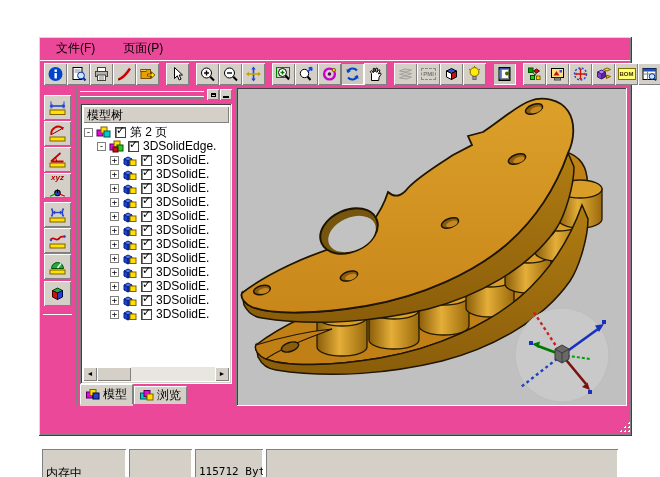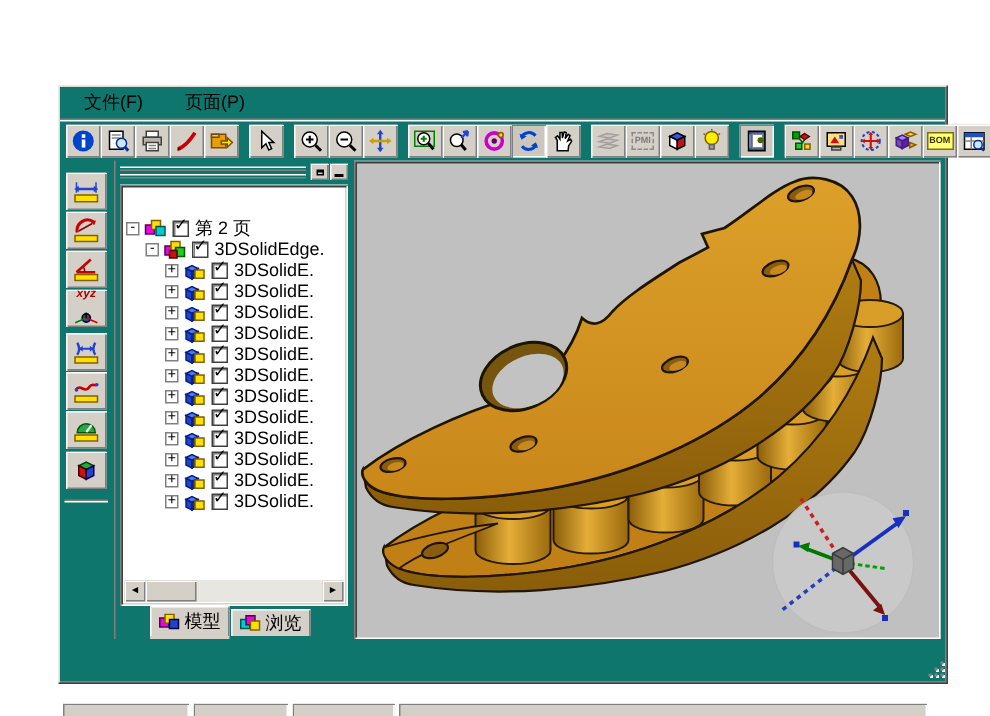--- a/index.html
+++ b/index.html
@@ -1,18 +1,18 @@
 <!DOCTYPE html>
 <html><head>
 <meta charset="utf-8">
 <style>
   html,body{margin:0;padding:0;background:#ffffff;width:660px;height:477px;overflow:hidden;
     font-family:"Liberation Sans","DejaVu Sans",sans-serif;-webkit-font-smoothing:none;}
   *{box-sizing:border-box;}
-  .window{position:absolute;left:38px;top:56px;width:594px;height:400px;background:#0f766e;
+  .window{position:absolute;left:38px;top:36px;width:594px;height:400px;background:#ec4899;
     box-shadow:inset 1px 1px 0 #ffffff,inset -1px -1px 0 #404040,inset 2px 2px 0 #dcd8d0,inset -2px -2px 0 #808080;}
   .inner{position:absolute;left:2px;top:2px;right:2px;bottom:2px;}
 
   
   .menubar{position:absolute;left:0;top:0;width:100%;height:21px;display:flex;align-items:center;
     padding-left:14px;font-size:12px;color:#000;}
   .menuitem{margin-right:24px;padding:1px 2px;cursor:default;}
 
   
   .toolbar{position:absolute;left:0;top:21px;width:100%;height:28px;border-top:1px solid #808080;
@@ -59,21 +59,21 @@
     border:1px solid #404040;flex:0 0 11px;margin-right:4px;position:relative;}
   .tchk i{font-style:normal;position:absolute;left:0px;top:-3px;font-size:11px;font-weight:bold;color:#000;line-height:1;}
   .ind1{padding-left:13px;} .ind2{padding-left:26px;}
   .tscroll{position:absolute;left:3px;right:3px;bottom:3px;height:14px;background:#d4d0c8;display:flex;}
   .sarrow{width:14px;height:14px;background:#d4d0c8;box-shadow:inset 1px 1px 0 #ffffff,inset -1px -1px 0 #808080;
     font-size:7px;text-align:center;line-height:14px;color:#000;flex:0 0 14px;}
   .sarrow.right{margin-left:auto;}
   .strack{flex:1;background:#e8e6e0;position:relative;}
   .sthumb{position:absolute;left:0;top:0;width:34px;height:14px;background:#d4d0c8;
     box-shadow:inset 1px 1px 0 #ffffff,inset -1px -1px 0 #808080;}
-  .tabs{position:absolute;left:2px;bottom:2px;height:20px;display:flex;align-items:flex-end;margin-left:20px;}
+  .tabs{position:absolute;left:2px;bottom:2px;height:20px;display:flex;align-items:flex-end;}
   .tab{height:18px;display:flex;align-items:center;padding:0 5px;font-size:12px;background:#d4d0c8;
     border:1px solid #808080;border-top-color:#fff;border-left-color:#fff;border-bottom:none;margin-right:1px;}
   .tab.active{height:20px;box-shadow:0 2px 0 #d4d0c8;}
   .tab svg{width:14px;height:12px;margin-right:3px;}
 
   
   .viewport{position:absolute;left:196px;top:49px;width:391px;bottom:28px;background:#c0c0c0;
     box-shadow:inset 1px 1px 0 #808080,inset -1px -1px 0 #ffffff,inset 2px 2px 0 #404040;}
   .viewport svg{position:absolute;left:2px;top:2px;}
 
@@ -373,20 +373,21 @@
       <div class="grip"></div>
       <div class="grip g2"></div>
       <div class="pbtn bmax">
             <span class="sq"></span>
           </div>
       <div class="pbtn bmin">
             <span class="bar"></span>
           </div>
     </div>
     <div class="treebox">
+      <div class="theader">模型树</div>
       <div class="trows">
 
         <div class="trow">
           <span class="texp">-</span>
           <svg class="tico" viewBox="0 0 16 13">
                 <rect x="1" y="4" width="6" height="6" fill="#ee00ee" stroke="#550055"></rect>
                 <rect x="5" y="1" width="6" height="6" fill="#ffe000" stroke="#806000"></rect>
                 <rect x="8" y="5" width="6" height="6" fill="#00cccc" stroke="#005555"></rect>
               </svg>
           <span class="tchk">

